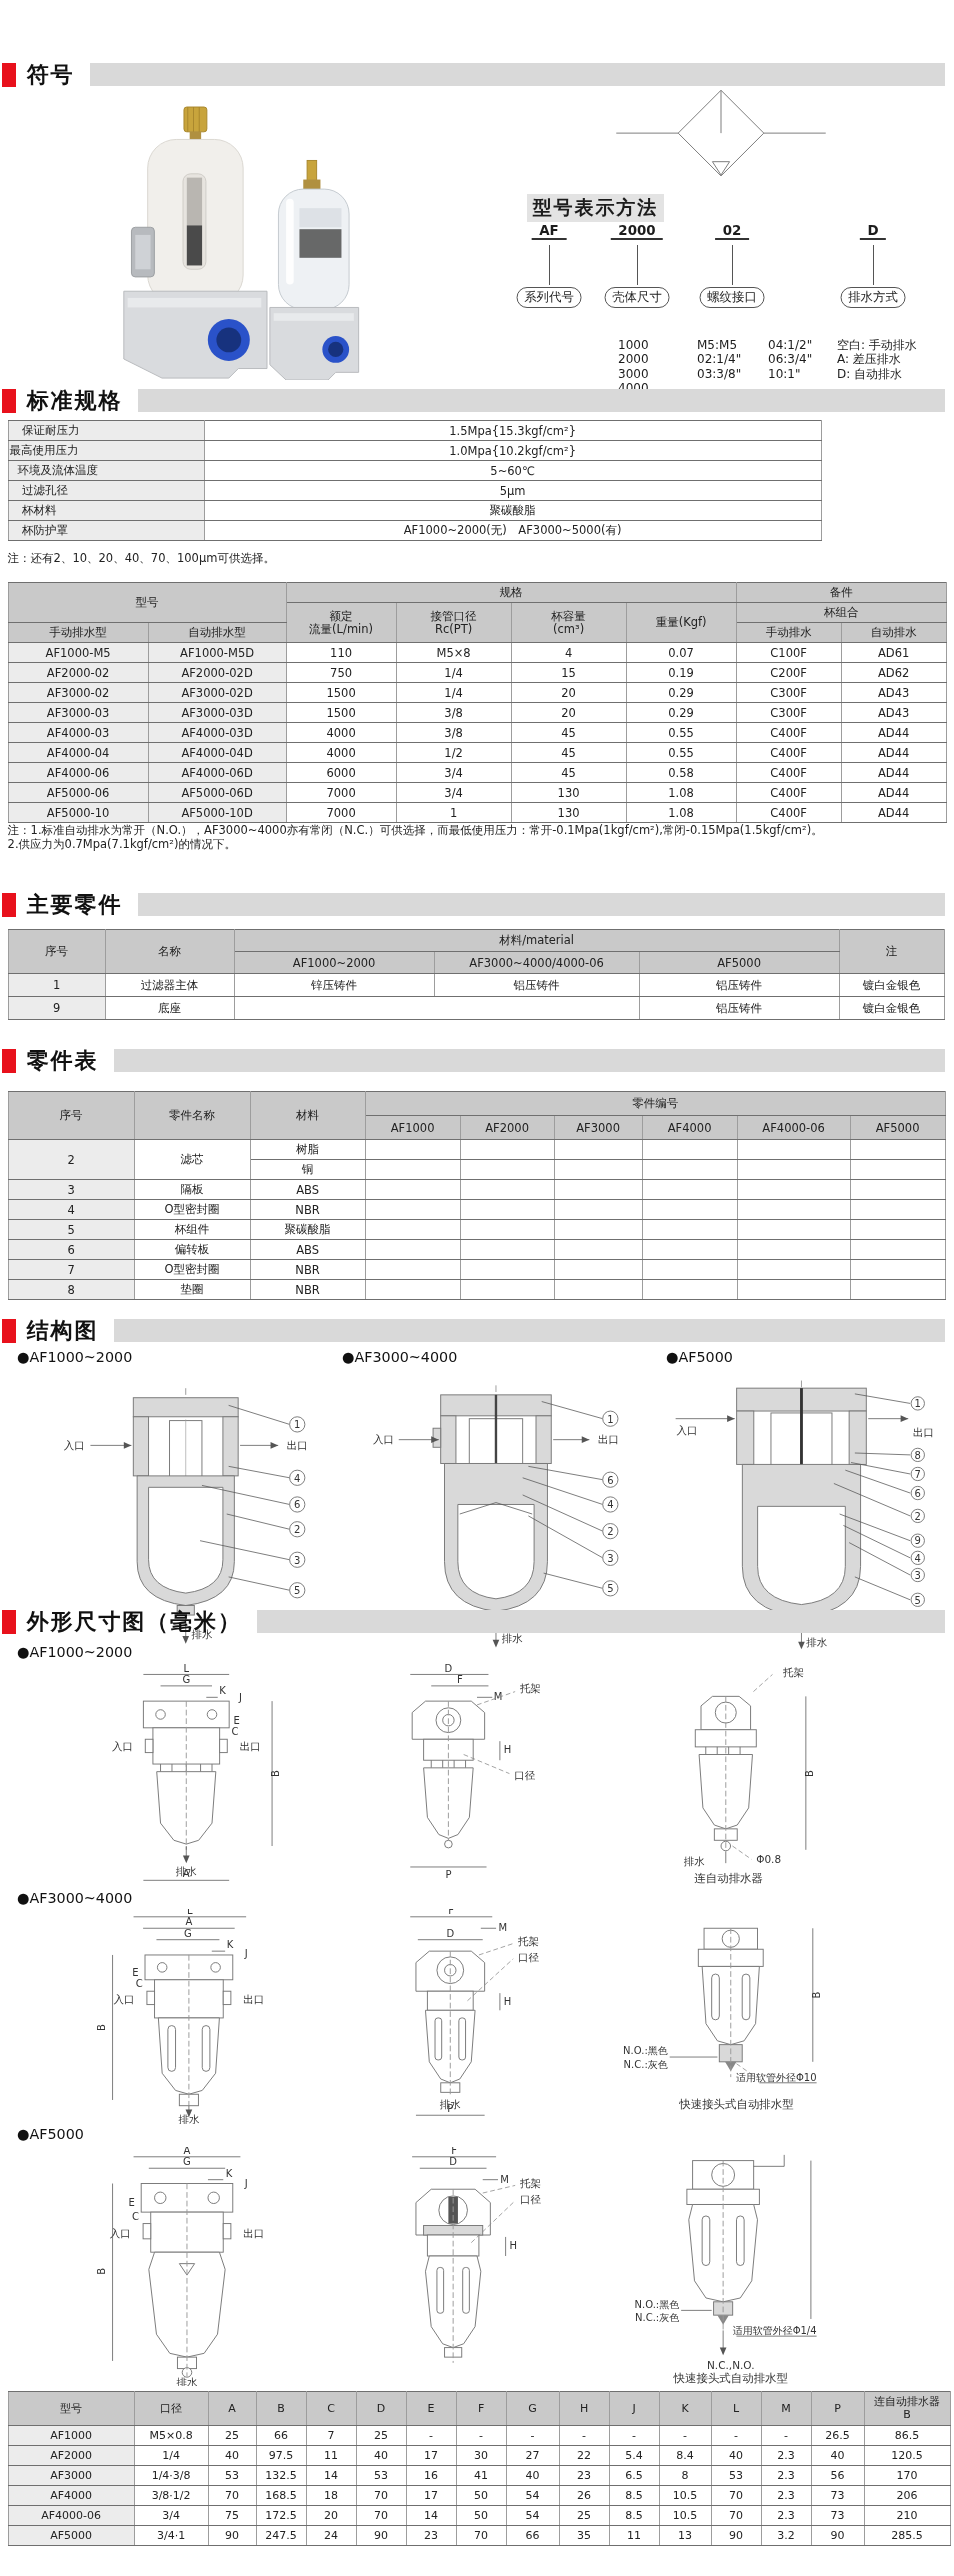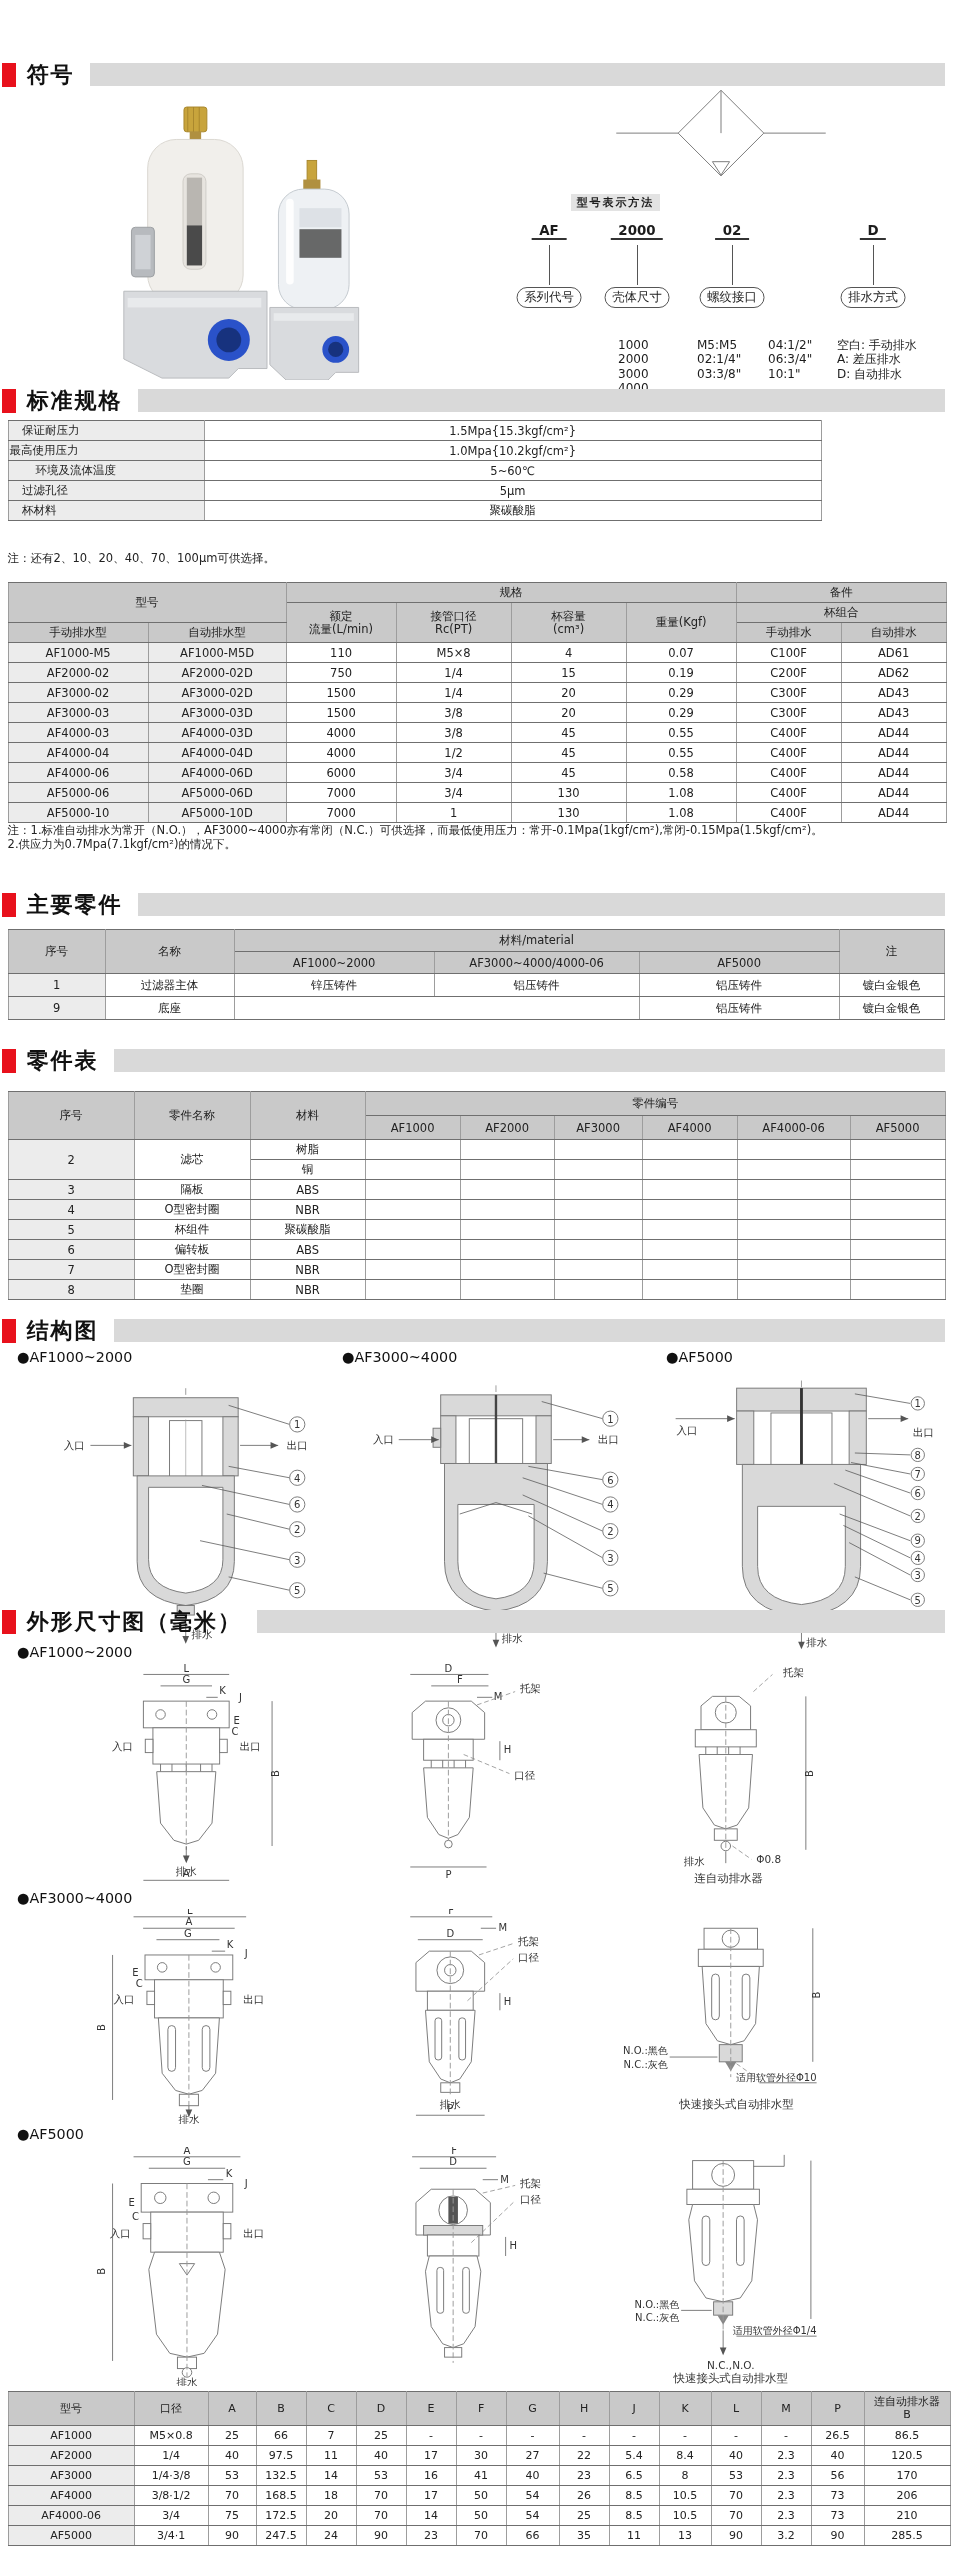--- a/index.html
+++ b/index.html
@@ -16,22 +16,22 @@
   .tbl th,.tbl td{border:1px solid #9d9d9d;border-top-color:#6f6f6f;border-bottom-color:#6f6f6f;
      text-align:center;vertical-align:middle;padding:0 1.9px;height:19px;font-weight:normal;overflow:hidden;}
   .tbl th{background:#c9c9c9;color:#222;}
   .tbl td.lab{background:#ececec;}
   .tbl{border-top:1.9px solid #6f6f6f;border-bottom:1.9px solid #6f6f6f;}
   .pre{white-space:pre-line;line-height:12.4px;}
   .note{position:absolute;font-size:11.5px;color:#222;line-height:14.3px;white-space:pre-line;}
   .bullet{position:absolute;font-size:14.3px;color:#111;white-space:nowrap;}
   
   .mcode{position:absolute;left:527px;top:194px;width:426px;height:191px;font-size:12px;}
-  .mc-title{position:absolute;left:0;top:0;background:#e3e3e3;font-size:11px;font-weight:bold;
-            padding:1px 5.7px;letter-spacing:1.9px;margin-left:44px;}
+  .mc-title{position:absolute;left:0;top:0;background:#e3e3e3;font-size:19px;font-weight:bold;
+            padding:1px 5.7px;letter-spacing:1.9px;}
   .mc-code{position:absolute;font-weight:bold;font-size:13.4px;border-bottom:2.9px double #333;
            padding:0 7.6px;transform:translateX(-50%);}
   .mc-stem{position:absolute;width:1px;height:40px;background:#555;}
   .mc-oval{position:absolute;border:1px solid #555;border-radius:11.5px;padding:1px 6.7px;
            transform:translateX(-50%);white-space:nowrap;font-size:12.4px;}
   .mc-opts{position:absolute;line-height:14.3px;white-space:pre-line;margin-top:28px;}
   
   svg text{font-family:"DejaVu Sans","Liberation Sans",sans-serif;}
   .o{fill:#fff;stroke:#777;stroke-width:1;}
   .f{fill:#d9d9d9;stroke:#777;stroke-width:1;}
@@ -141,34 +141,38 @@
             <td class="lab" style="text-align:left;padding-left:13.4px">保证耐压力</td>
             <td>1.5Mpa{15.3kgf/cm²}</td>
           </tr>
 
           <tr>
             <td class="lab" style="text-align:left;padding-left:1px">最高使用压力</td>
             <td>1.0Mpa{10.2kgf/cm²}</td>
           </tr>
 
           <tr>
-            <td class="lab" style="text-align:left;padding-left:27px">环境及流体温度</td>
+            <td class="lab" style="text-align:left;padding-left:9px">环境及流体温度</td>
             <td>5~60℃</td>
           </tr>
 
           <tr>
             <td class="lab" style="text-align:left;padding-left:13.4px">过滤孔径</td>
             <td>5μm</td>
           </tr>
 
           <tr>
             <td class="lab" style="text-align:left;padding-left:13.4px">杯材料</td>
             <td>聚碳酸脂</td>
           </tr>
 
+          <tr>
+            <td class="lab" style="text-align:left;padding-left:13.4px">杯防护罩</td>
+            <td>AF1000~2000(无)　AF3000~5000(有)</td>
+          </tr>
         </tbody>
     </table>
   </div>
   <div class="note" style="left:7.6px;top:551px">注：还有2、10、20、40、70、100μm可供选择。</div>
 
   <div class="abs" style="left:7.6px;top:582px;width:937px">
     <table class="tbl">
       <colgroup>
         <col style="width:140px">
           <col style="width:138px">

